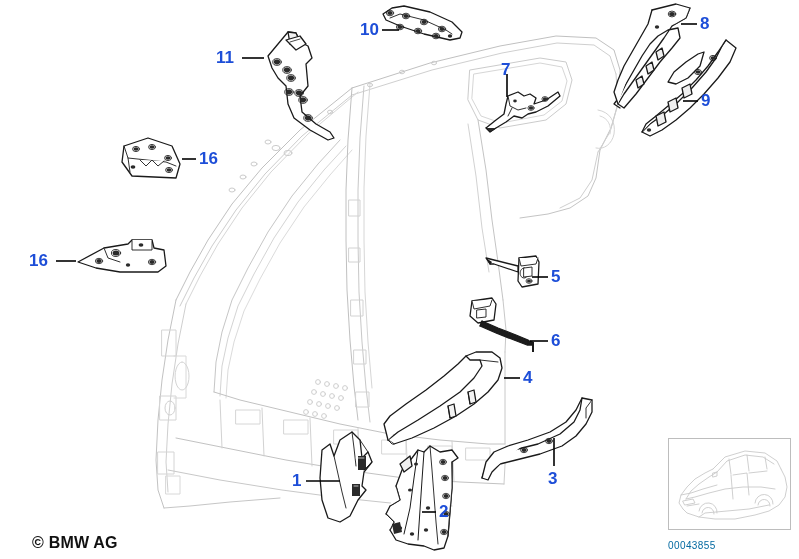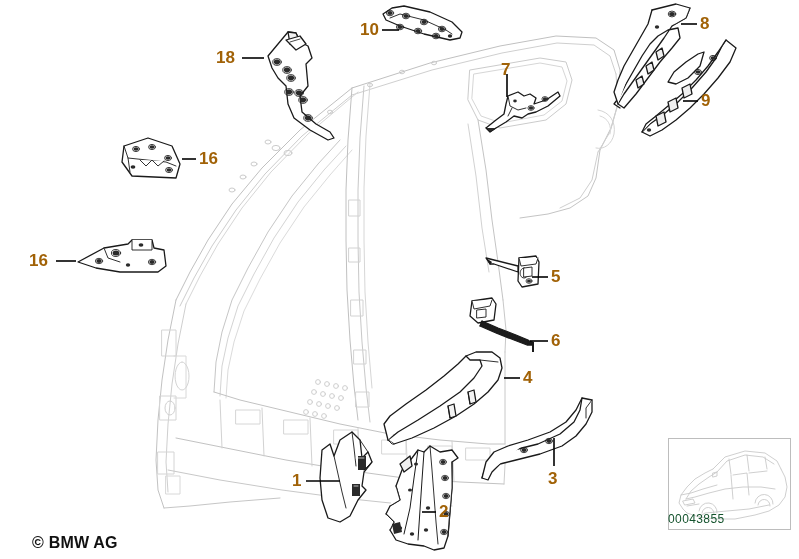--- a/index.html
+++ b/index.html
@@ -1,24 +1,24 @@
 <!DOCTYPE html>
 <html><head>
 <meta charset="utf-8">
 <style>
   html,body{margin:0;padding:0;background:#ffffff;}
   body{width:799px;height:559px;overflow:hidden;
        font-family:"Liberation Sans","DejaVu Sans",sans-serif;}
   #diagram{position:relative;width:799px;height:559px;background:#fff;}
   svg.layer{position:absolute;left:0;top:0;width:799px;height:559px;}
-  .callout-num{position:absolute;font-weight:bold;font-size:17px;color:#a16207;
+  .callout-num{position:absolute;font-weight:bold;font-size:17px;color:#1d4ed8;
                line-height:1;letter-spacing:0px;white-space:nowrap;}
   #copyright{position:absolute;left:32px;top:534px;font-size:16px;font-weight:bold;
              color:#111;letter-spacing:0.2px;white-space:nowrap;}
-  #partnumber{position:absolute;left:668px;top:512px;font-size:12px;color:#14532d;
+  #partnumber{position:absolute;left:668px;top:540px;font-size:10px;color:#0369a1;
               letter-spacing:0.4px;white-space:nowrap;}
   #thumbbox{position:absolute;left:668px;top:438px;width:123px;height:92px;
             border:1px solid #bdbdbd;background:#fff;box-sizing:border-box;}
   #thumbbox svg{position:absolute;left:0;top:0;width:121px;height:90px;}
 </style>
 </head>
 <body>
 
 <div id="diagram">
 
@@ -408,21 +408,21 @@
   <div class="callout-num" style="left:292px; top:472px;">1</div>
   <div class="callout-num" style="left:439px; top:503px;">2</div>
   <div class="callout-num" style="left:548px; top:470px;">3</div>
   <div class="callout-num" style="left:523px; top:369px;">4</div>
   <div class="callout-num" style="left:551px; top:268px;">5</div>
   <div class="callout-num" style="left:551px; top:332px;">6</div>
   <div class="callout-num" style="left:501px; top:61px;">7</div>
   <div class="callout-num" style="left:700px; top:15px;">8</div>
   <div class="callout-num" style="left:701px; top:92px;">9</div>
   <div class="callout-num" style="left:360px; top:21px;">10</div>
-  <div class="callout-num" style="left:216px; top:49px;">18</div>
+  <div class="callout-num" style="left:216px; top:49px;">11</div>
   <div class="callout-num" style="left:199px; top:150px;">16</div>
   <div class="callout-num" style="left:29px;  top:252px;">16</div>
 
   <div id="thumbbox">
     <svg viewBox="0 0 121 90" fill="none" stroke="#c9c9c9" stroke-width="0.9" stroke-linejoin="round" stroke-linecap="round">
 
       <path d="M44,30 L56,18 L76,12 L96,14 L108,22 L112,30"></path>
       <path d="M48,33 L58,22 L76,16 L94,18 L105,25"></path>
       <path d="M60,20 L62,35"></path>
       <path d="M78,16 L80,32"></path>

